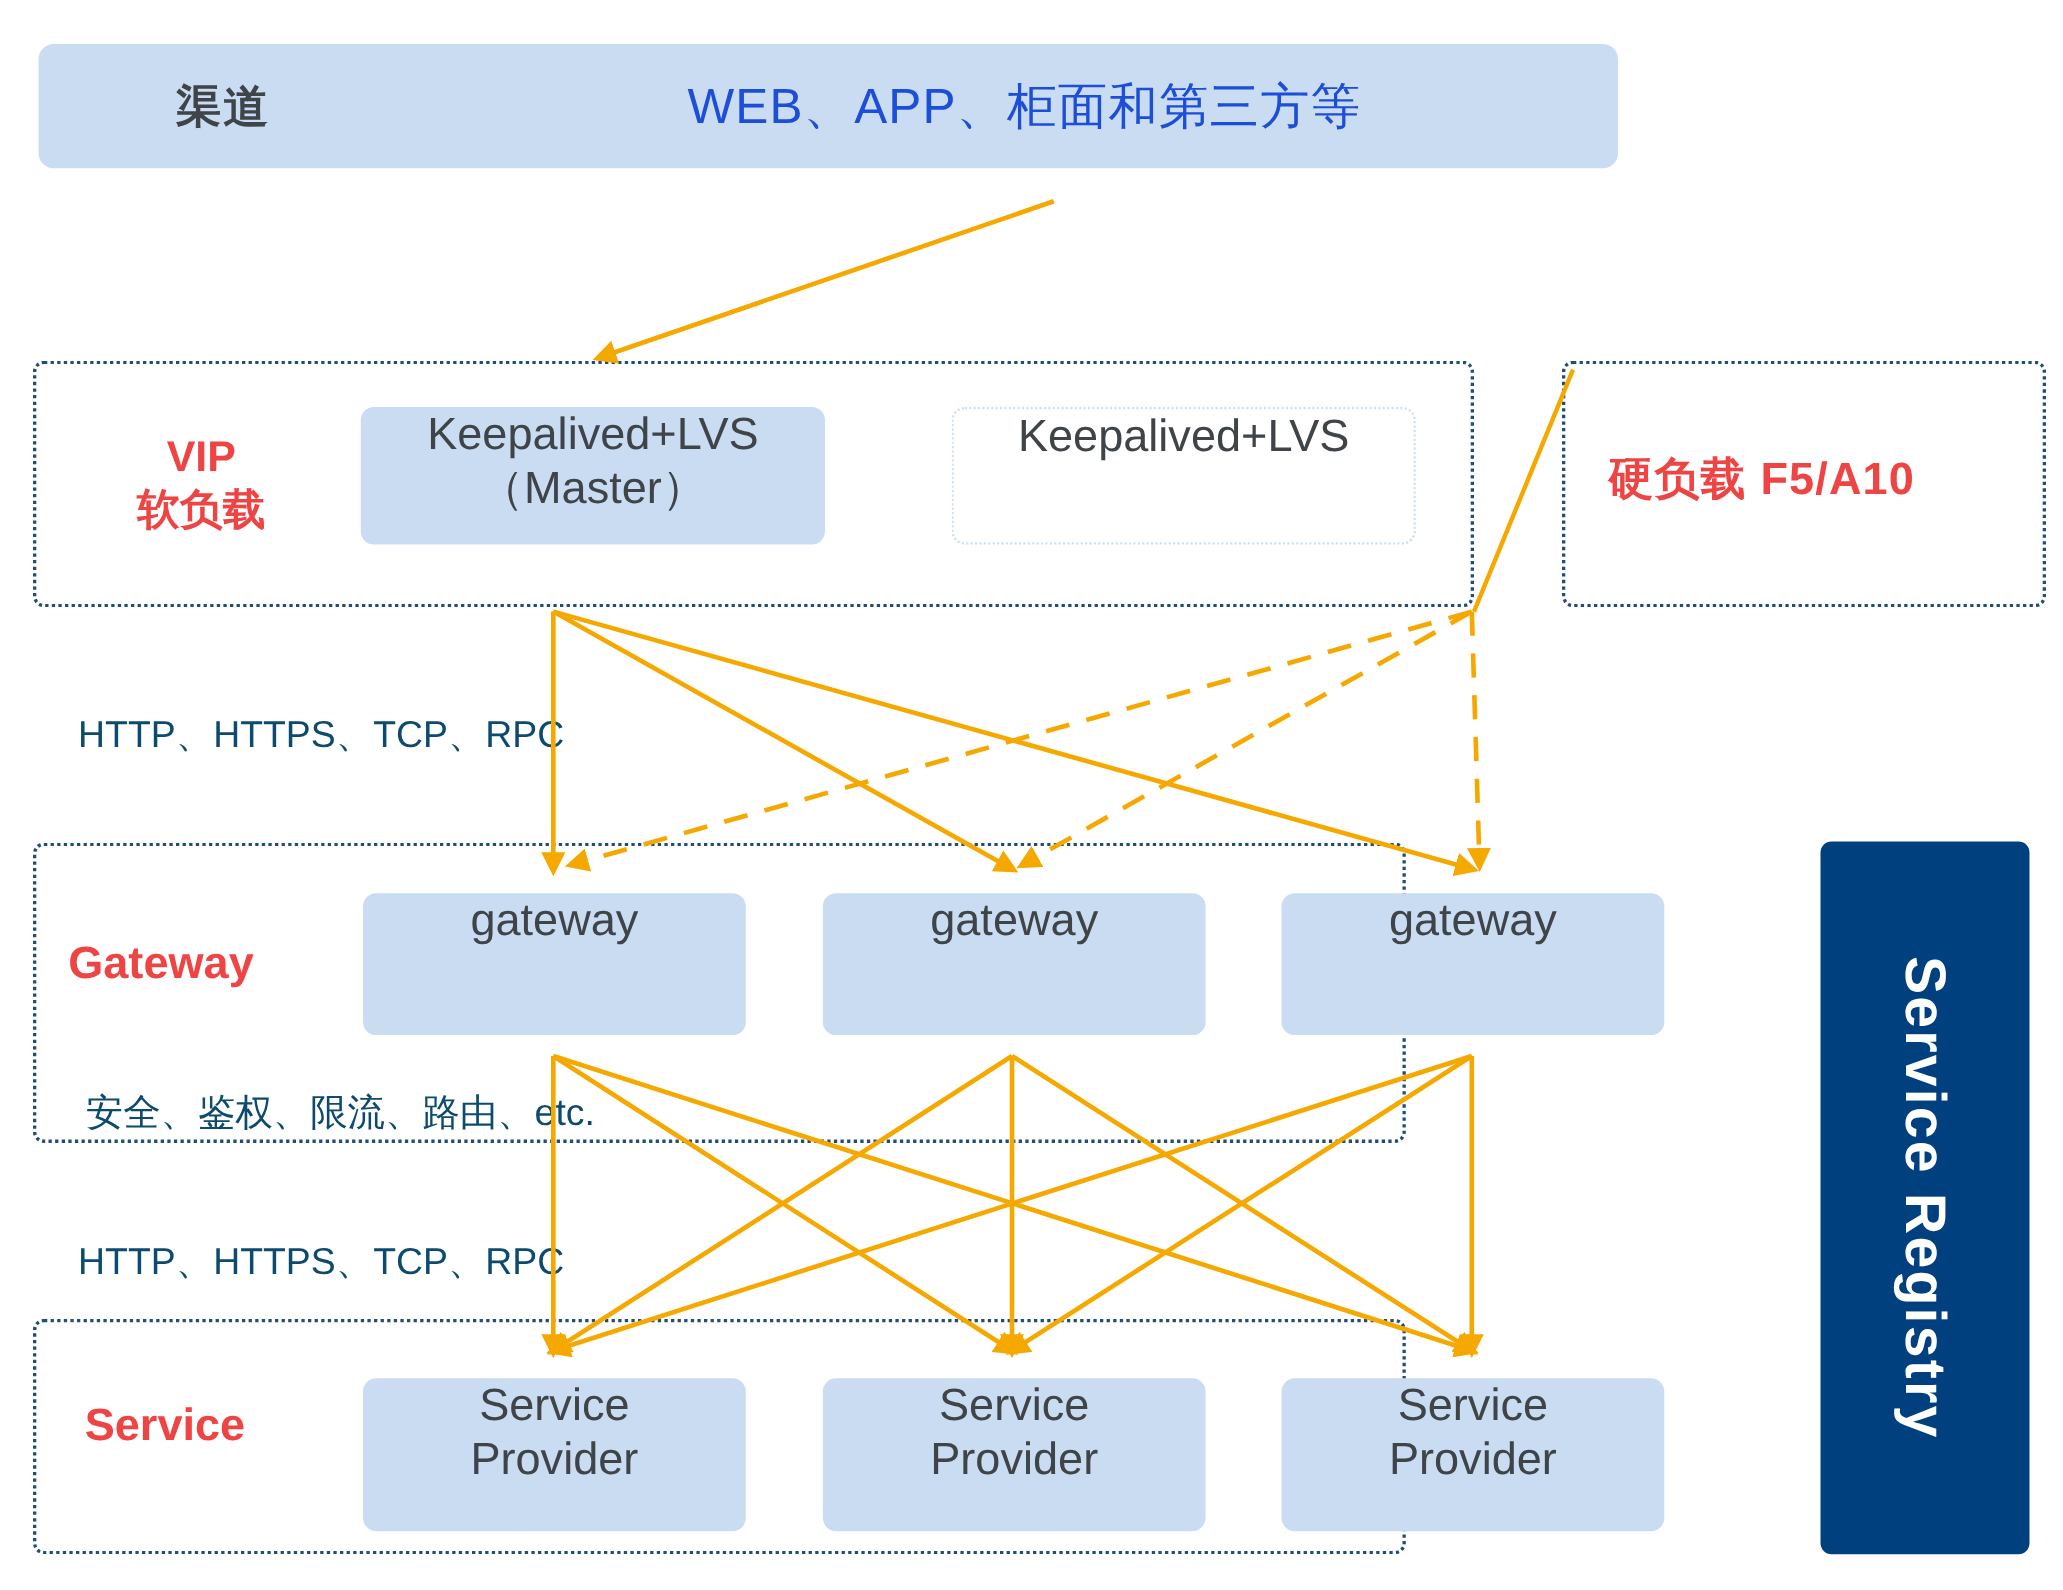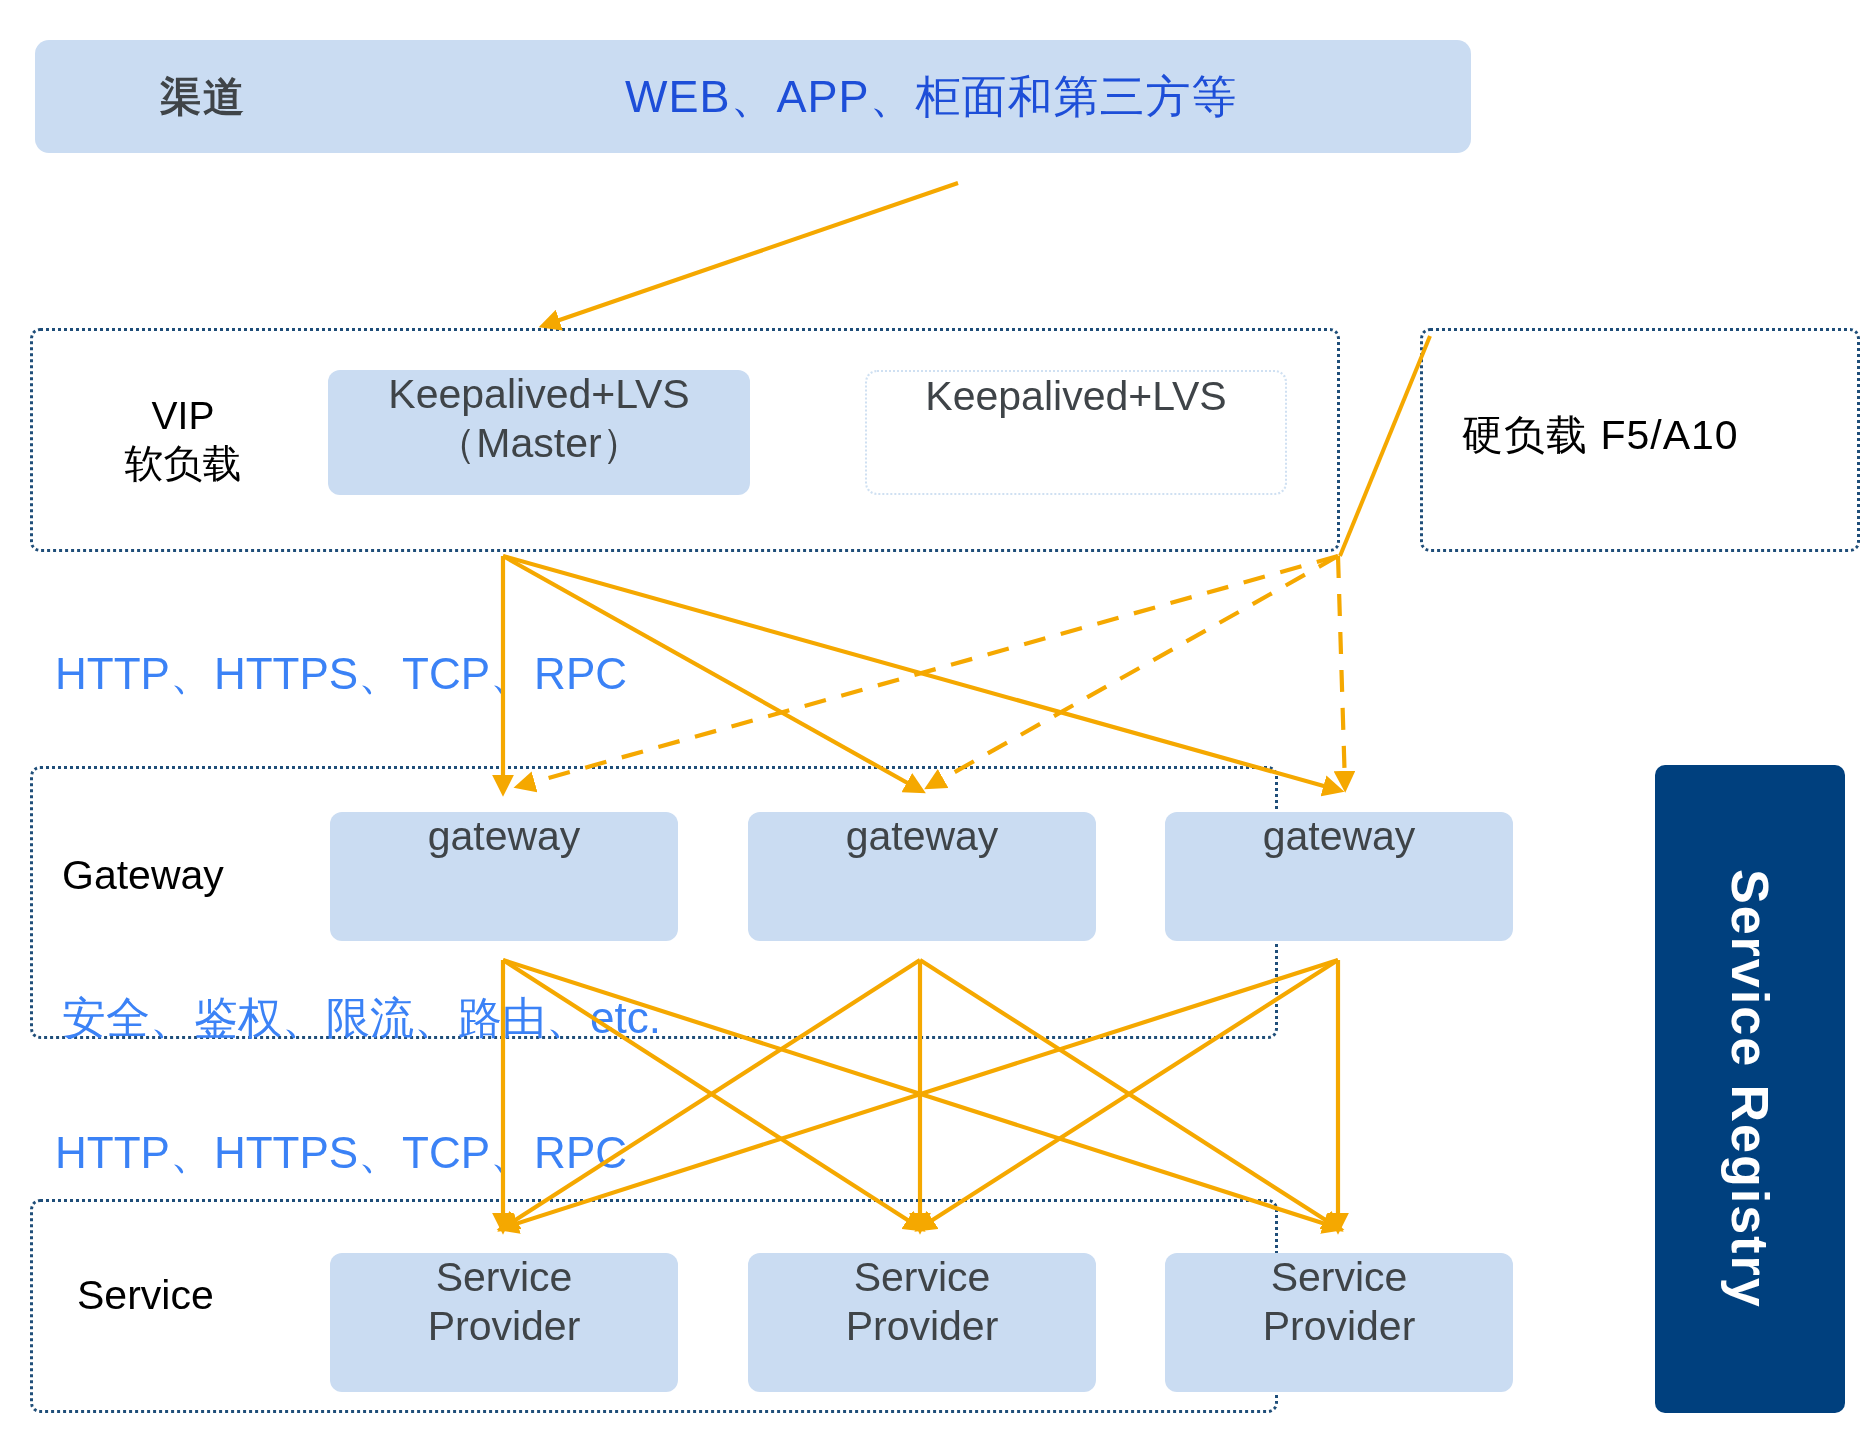--- a/index.html
+++ b/index.html
@@ -58,22 +58,22 @@
     background: transparent;
   }
   .vip-box     { left: 30px;  top: 328px;  width: 1310px; height: 224px; }
   .hardlb-box  { left: 1420px;top: 328px;  width: 440px;  height: 224px; }
   .gateway-box { left: 30px;  top: 766px;  width: 1248px; height: 273px; }
   .service-box { left: 30px;  top: 1199px; width: 1248px; height: 214px; }
 
   
   .layer-label {
     position: absolute;
-    color: #000000;
-    font-weight: normal;
+    color: #ef4444;
+    font-weight: bold;
     line-height: 1.22;
     white-space: nowrap;
   }
   .vip-label {
     left: 108px;
     top: 392px;
     font-size: 39px;
     text-align: center;
     width: 150px;
   }
@@ -118,23 +118,24 @@
   .chip-gw3 { left: 1165px; }
 
   .chip-sp  { top: 1253px; width: 348px; height: 139px; font-size: 41px; }
   .chip-sp1 { left: 330px; }
   .chip-sp2 { left: 748px; }
   .chip-sp3 { left: 1165px; }
 
   
   .caption {
     position: absolute;
-    color: #3b82f6;
-    font-size: 44px;
-    white-space: nowrap;
+    color: #0c4a6e;
+    font-size: 34px;
+    white-space: nowrap;
+    margin-left: 16px;
   }
   .cap-proto1 { left: 55px;  top: 645px; }
   .cap-feat   { left: 62px;  top: 989px; font-weight: normal; }
   .cap-proto2 { left: 55px;  top: 1124px; }
 
   
   .registry-panel {
     position: absolute;
     left: 1655px;
     top: 765px;

